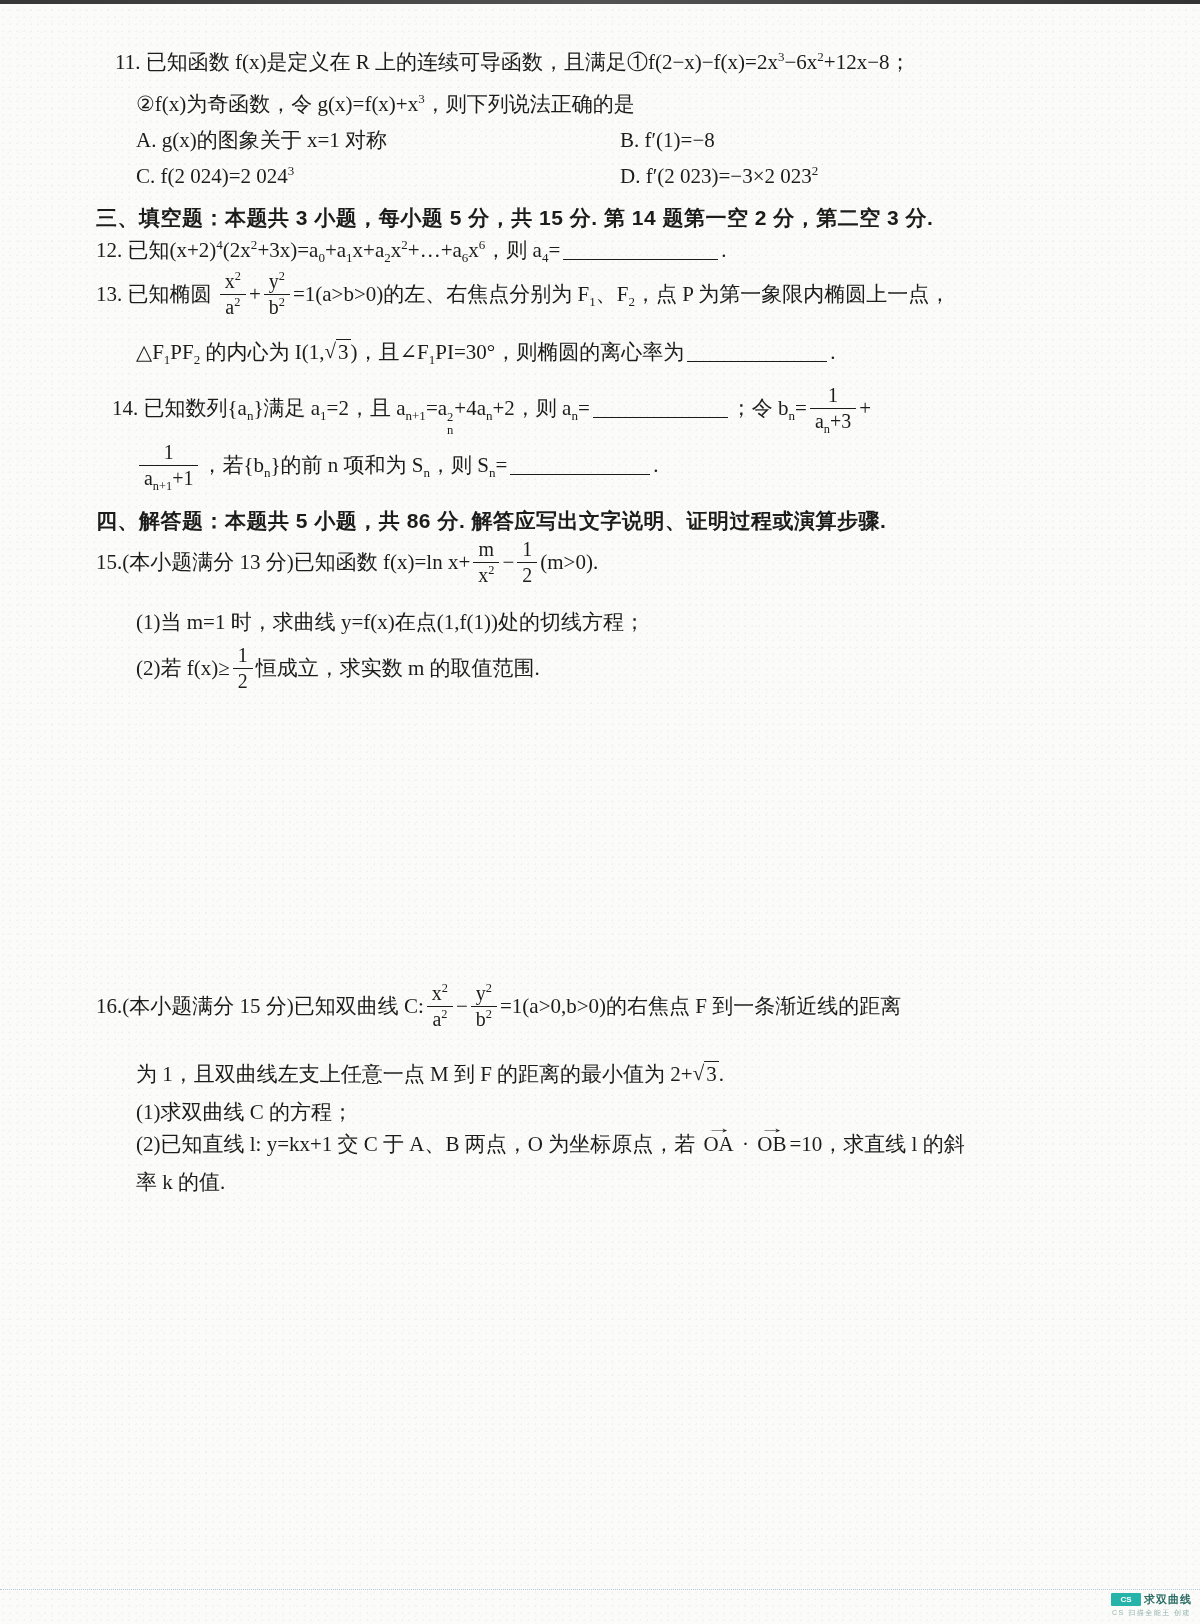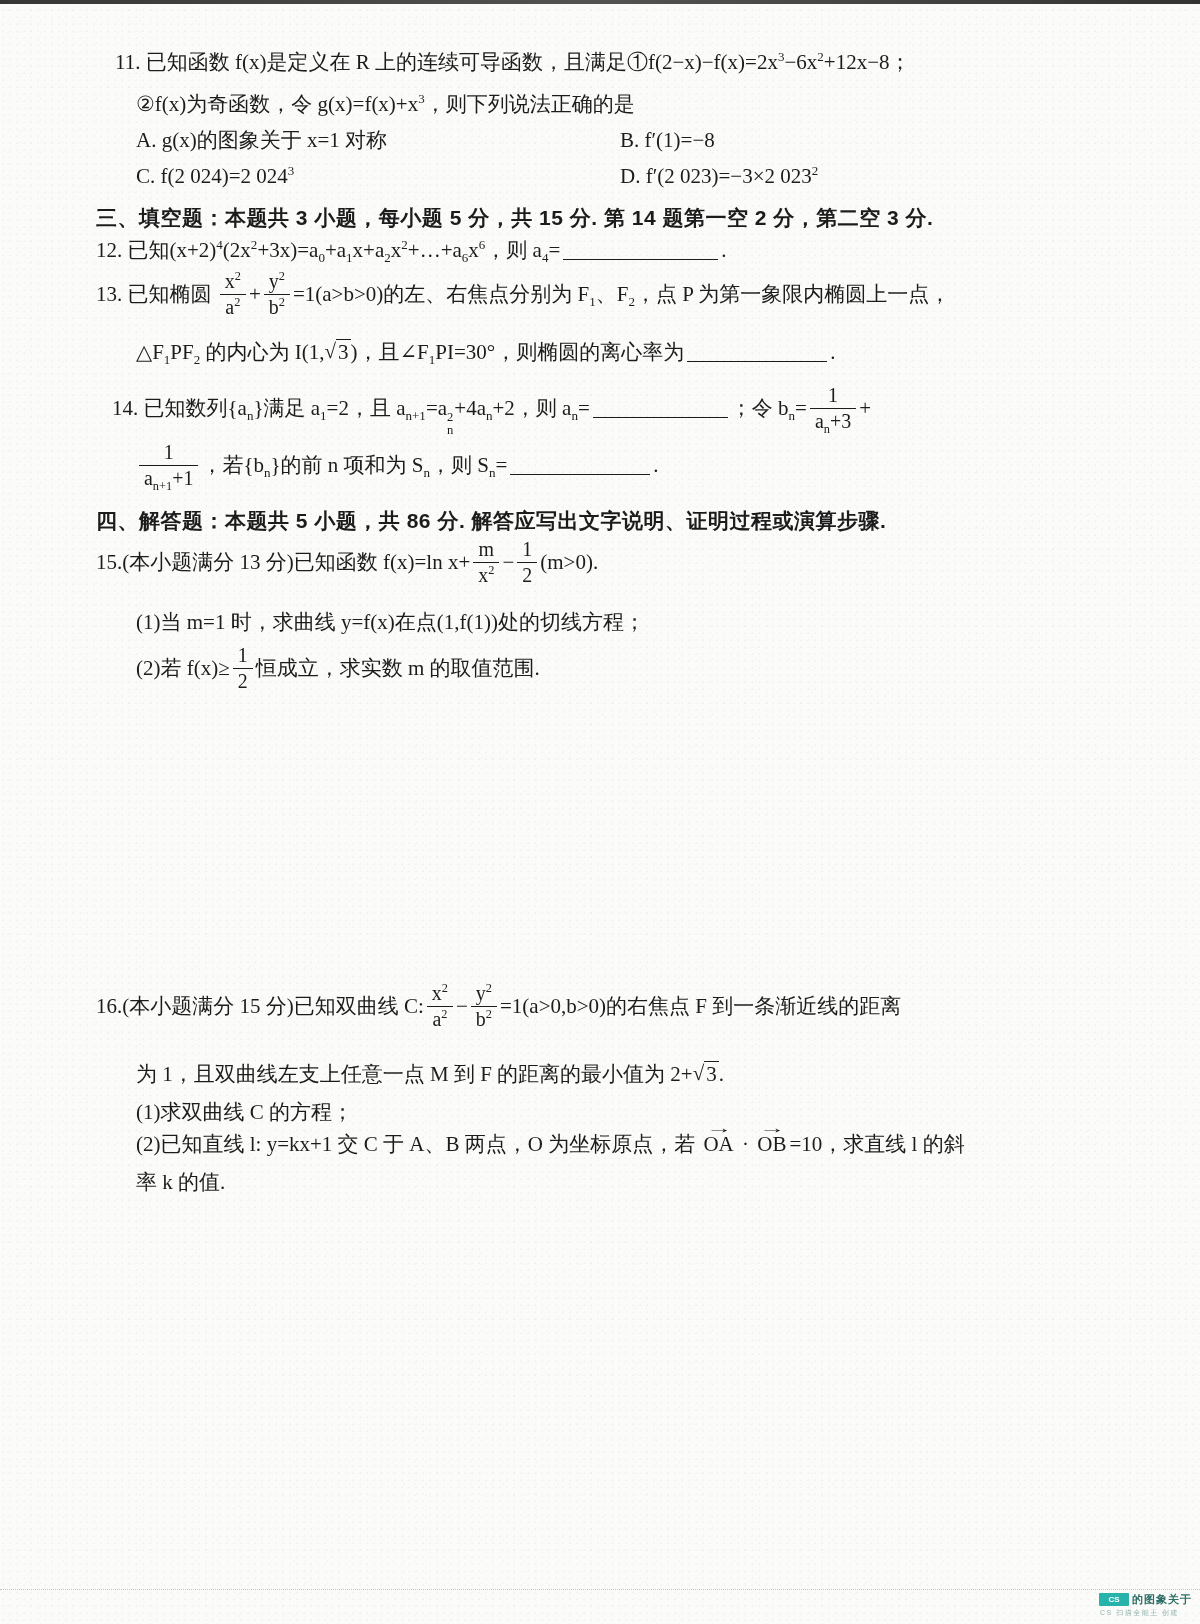--- a/index.html
+++ b/index.html
@@ -107,17 +107,17 @@
       <div class="line" style="left: 136px; top: 1126px;">(2)已知直线 l: y=kx+1 交 C 于 A、B 两点，O 为坐标原点，若 <span class="vec">OA</span> · <span class="vec">OB</span>=10，求直线 l 的斜</div>
       <div class="line" style="left: 136px; top: 1168px;">率 k 的值.</div>
     </div>
 
 
   <div class="scan-artifact-line"></div>
 
   <div class="watermark">
     <div class="wm-row">
       <span class="wm-icon">CS</span>
-      <span class="wm-text">的图象关于</span>
+      <span class="wm-text">求双曲线</span>
     </div>
     <div class="wm-sub">CS 扫描全能王 创建</div>
   </div>
 </div>
 
 </body></html>

